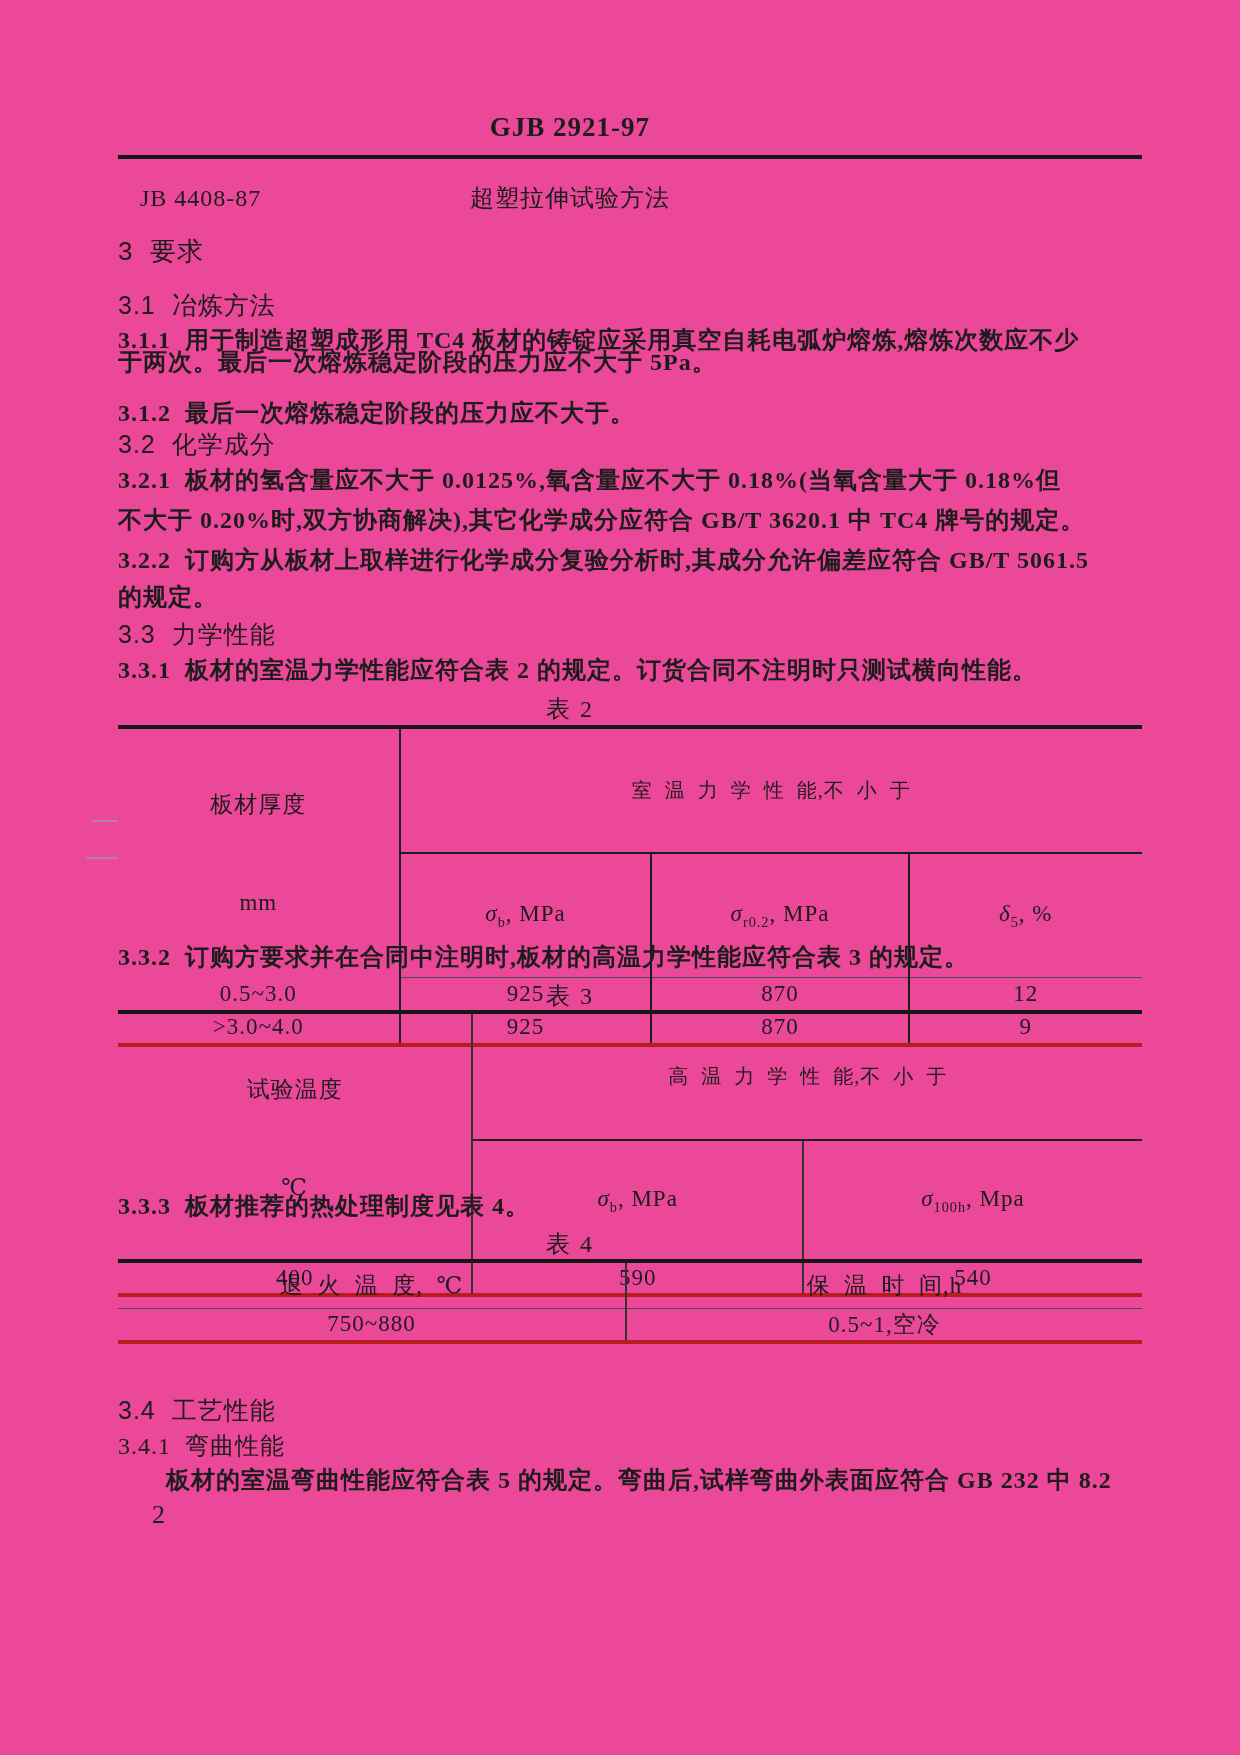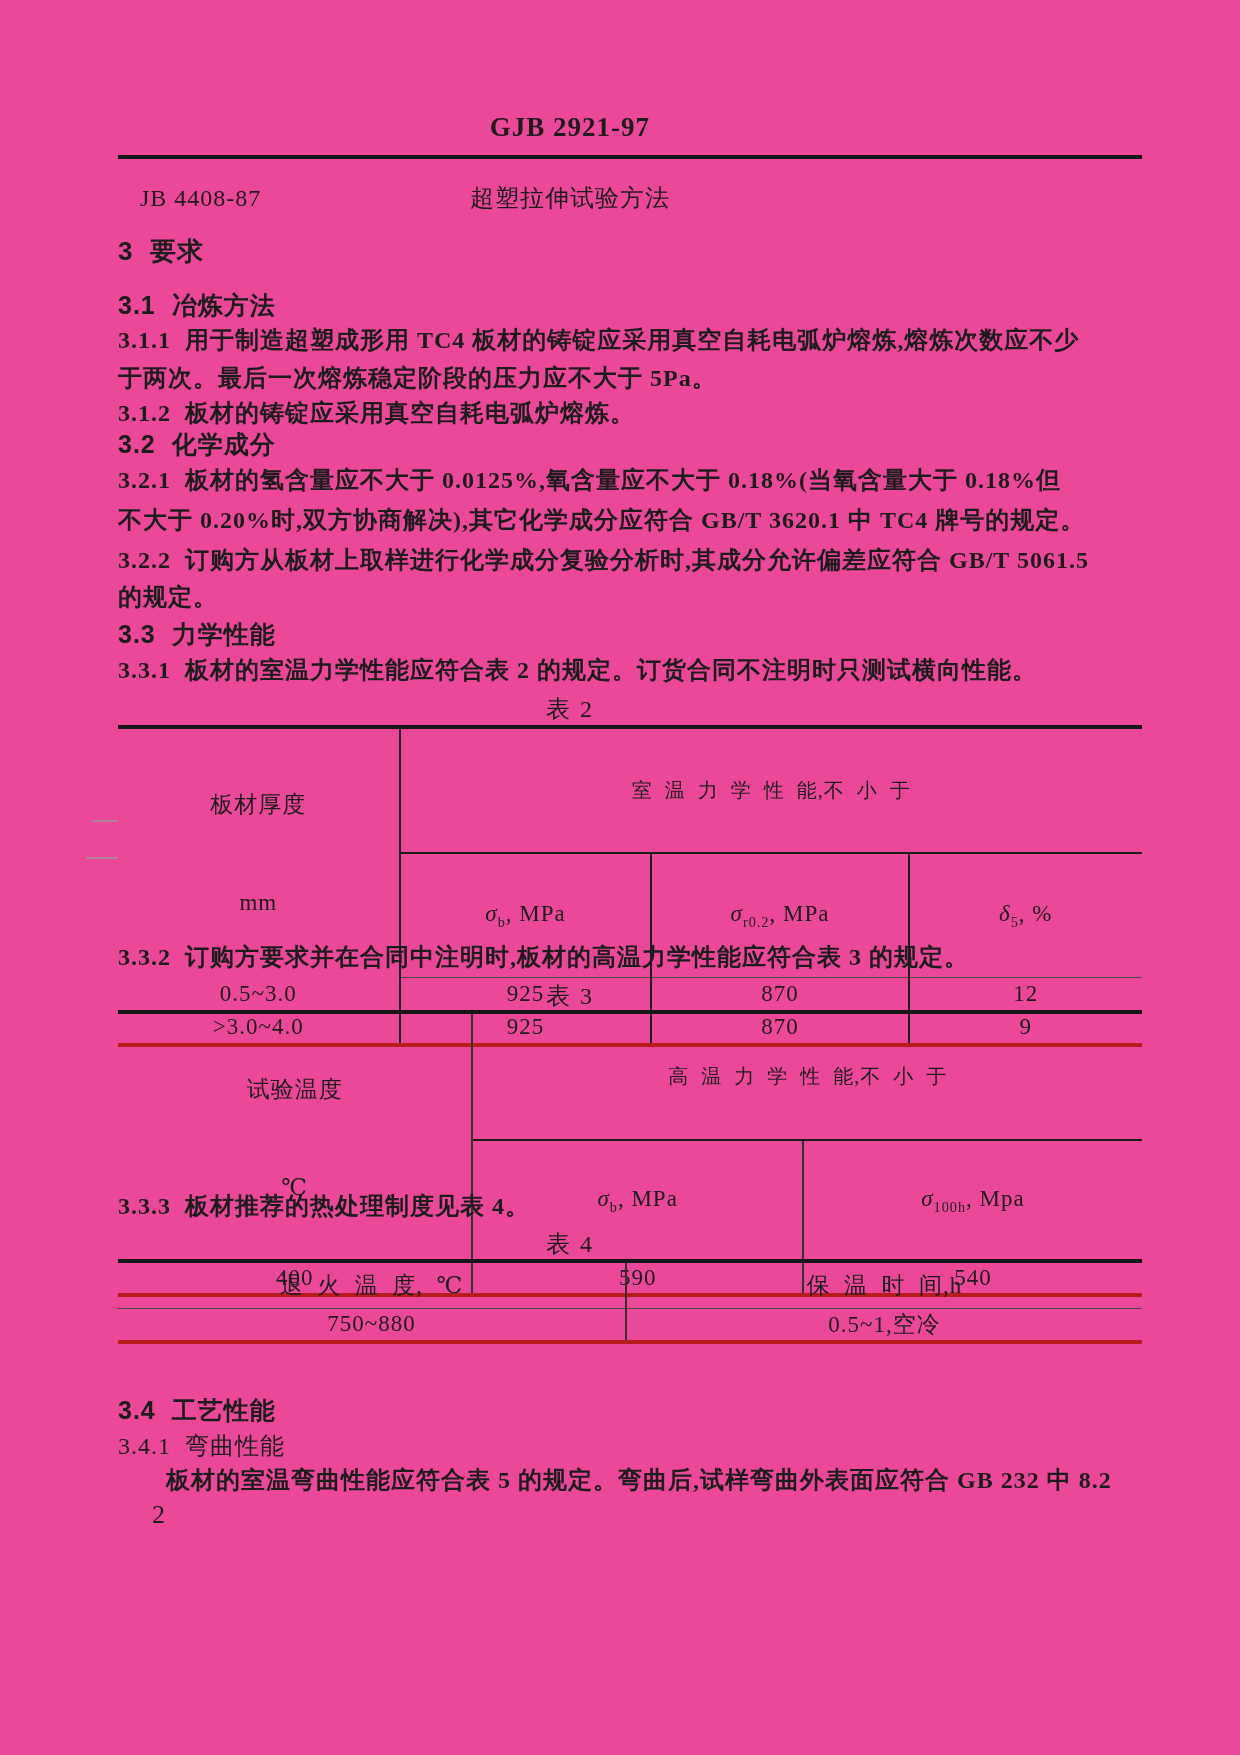--- a/index.html
+++ b/index.html
@@ -4,21 +4,21 @@
 <style>
   html,body { margin:0; padding:0; background:#ffffff; }
   .page {
     position:relative; width:1240px; height:1755px; background:#ec4899;
     font-family:"Liberation Serif","DejaVu Serif",serif; color:#1c1c1c;
     overflow:hidden;
   }
   .abs { position:absolute; white-space:pre; }
   .line  { font-size:24px; letter-spacing:1px; line-height:28px; }
   .para  { font-weight:bold; }
-  .hd    { font-family:"Liberation Sans","DejaVu Sans",sans-serif; font-weight:bold; font-size:25px; letter-spacing:1px; }
+  .hd    { font-family:"Liberation Sans","DejaVu Sans",sans-serif; font-weight:normal; font-size:25px; letter-spacing:1px; }
   .code  { font-weight:bold; font-size:27px; letter-spacing:1px; }
   .centerband { left:0; width:1140px; text-align:center; }
   .rule  { left:118px; width:1024px; height:4px; background:#161616; }
   .cap   { font-size:24px; letter-spacing:2px; }
   .pageno{ font-size:26px; }
 
   table.tbl {
     position:absolute; left:118px; width:1024px;
     border-collapse:collapse; table-layout:fixed;
     border-top:4px solid #161616; border-bottom:4px solid #b91c1c;
@@ -47,22 +47,22 @@
 <div class="page">
 
   <div class="abs code centerband" style="top:112px;">GJB 2921-97</div>
   <div class="abs rule" style="top:155px;"></div>
   <div class="abs line" style="top:184px; left:140px;">JB 4408-87</div>
   <div class="abs line centerband" style="top:184px;">超塑拉伸试验方法</div>
 
   <div class="abs hd" style="top:234px; left:118px; font-size:26px;">3  要求</div>
   <div class="abs hd" style="top:289px; left:118px;">3.1  冶炼方法</div>
   <div class="abs line para" style="top:326px; left:118px;">3.1.1  用于制造超塑成形用 TC4 板材的铸锭应采用真空自耗电弧炉熔炼,熔炼次数应不少</div>
-  <div class="abs line para" style="top:364px; left:118px;text-align:center;">于两次。最后一次熔炼稳定阶段的压力应不大于 5Pa。</div>
-  <div class="abs line para" style="top:399px; left:118px;">3.1.2  板材的铸锭应采用真空自耗电弧炉熔炼。</div>
+  <div class="abs line para" style="top:348px; left:118px;text-align:center;">于两次。最后一次熔炼稳定阶段的压力应不大于 5Pa。</div>
+  <div class="abs line para" style="top:399px; left:118px;">3.1.2  最后一次熔炼稳定阶段的压力应不大于。</div>
   <div class="abs hd" style="top:428px; left:118px;">3.2  化学成分</div>
   <div class="abs line para" style="top:466px; left:118px;">3.2.1  板材的氢含量应不大于 0.0125%,氧含量应不大于 0.18%(当氧含量大于 0.18%但</div>
   <div class="abs line para" style="top:506px; left:118px;">不大于 0.20%时,双方协商解决),其它化学成分应符合 GB/T 3620.1 中 TC4 牌号的规定。</div>
   <div class="abs line para" style="top:546px; left:118px;">3.2.2  订购方从板材上取样进行化学成分复验分析时,其成分允许偏差应符合 GB/T 5061.5</div>
   <div class="abs line para" style="top:583px; left:118px;">的规定。</div>
   <div class="abs hd" style="top:618px; left:118px;">3.3  力学性能</div>
   <div class="abs line para" style="top:656px; left:118px;text-align:center;">3.3.1  板材的室温力学性能应符合表 2 的规定。订货合同不注明时只测试横向性能。</div>
 
   <div class="abs cap centerband" style="top:693px;">表 2</div>
   <table class="tbl t2" style="top:725px;">

